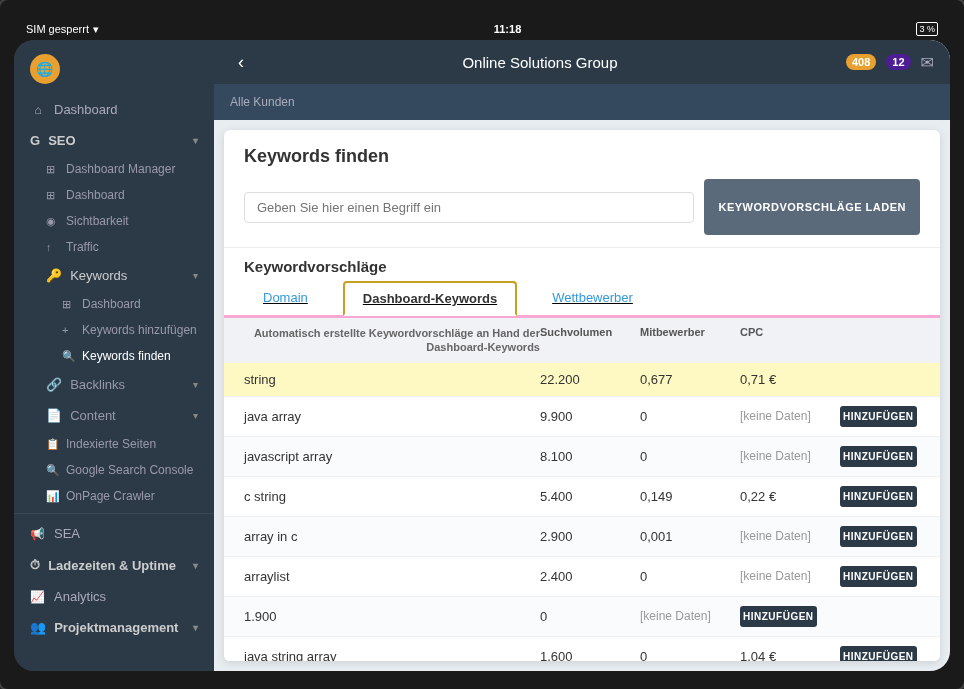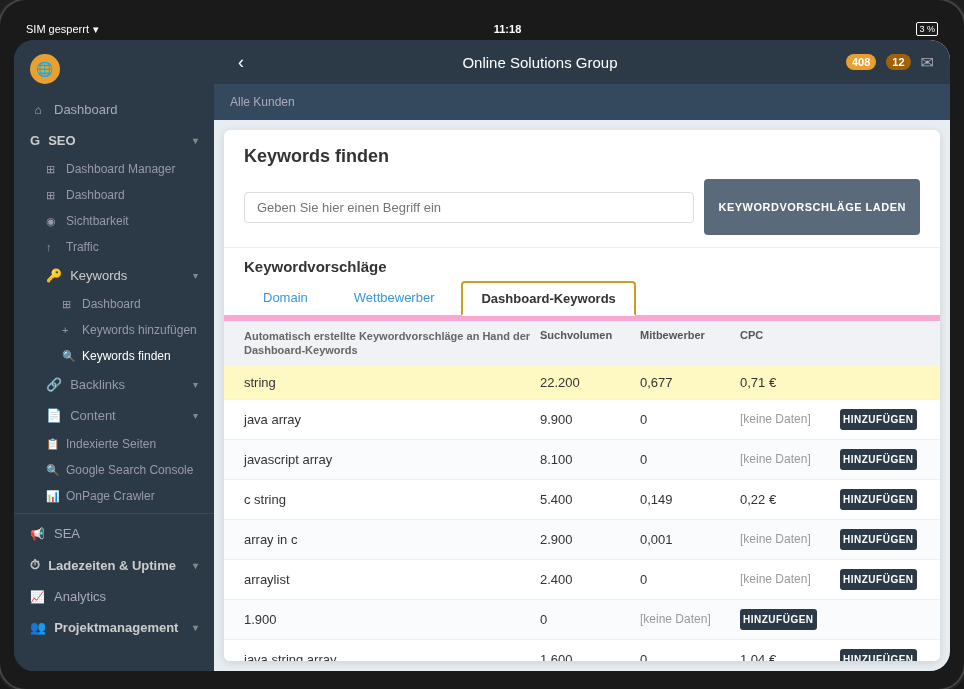--- a/index.html
+++ b/index.html
@@ -10,21 +10,21 @@
       justify-content: center;
       align-items: center;
       min-height: 100vh;
       font-family: -apple-system, BlinkMacSystemFont, 'Segoe UI', sans-serif;
     }
 
     .tablet-frame {
       width: 964px;
       height: 689px;
       background: #1a1a1a;
-      border-radius: 26px;
+      border-radius: 8px;
       padding: 18px 14px;
       box-shadow: 0 0 0 2px #444, 0 0 0 4px #222, 0 20px 60px rgba(0,0,0,0.8);
       position: relative;
       display: flex;
       flex-direction: column;
     }
 
     .status-bar {
       display: flex;
       justify-content: space-between;
@@ -158,21 +158,21 @@
     .notification-badge {
       background: #e8a030;
       color: #fff;
       border-radius: 10px;
       padding: 2px 6px;
       font-size: 11px;
       font-weight: 700;
     }
 
     .notification-badge.blue {
-      background: #a16207;
+      background: #4c1d95;
     }
 
     .mail-icon { color: #aab; font-size: 16px; }
 
     .sub-bar {
       background: #34495e;
       padding: 8px 16px;
       display: flex;
       align-items: center;
       gap: 16px;
@@ -247,23 +247,24 @@
 
     .section-subtitle {
       font-size: 15px;
       font-weight: 600;
       color: #333;
       padding: 10px 20px 6px;
     }
 
     .tabs-row {
       display: flex;
-      gap: 8px;
+      gap: 16px;
       padding: 0 20px 0;
-      border-bottom: 6px solid #f9a8d4;
+      border-bottom: 3px solid #f9a8d4;
+      text-decoration: underline;
     }
 
     .tab-item {
       padding: 8px 18px;
       font-size: 13px;
       color: #3498db;
       cursor: pointer;
       border: 1px solid transparent;
       border-radius: 4px 4px 0 0;
       margin-bottom: -1px;
@@ -289,20 +290,21 @@
       background: #f0f2f5;
       font-size: 11px;
       color: #555;
       font-weight: 600;
     }
 
     .table-header-description {
       font-size: 11px;
       color: #666;
       line-height: 1.3;
+      text-align: right;
     }
 
     .table-row {
       display: grid;
       grid-template-columns: 1fr 100px 100px 100px 80px;
       padding: 9px 20px;
       border-bottom: 1px solid #f0f0f0;
       font-size: 13px;
       color: #333;
       align-items: center;
@@ -477,22 +479,22 @@
             <div class="search-row">
               <input class="search-input" type="text" placeholder="Geben Sie hier einen Begriff ein" style="">
               <button class="load-btn">KEYWORDVORSCHLÄGE LADEN</button>
             </div>
           </div>
 
           <div class="section-subtitle">Keywordvorschläge</div>
 
           <div class="tabs-row">
             <div class="tab-item">Domain</div>
+            <div class="tab-item active">Dashboard-Keywords</div>
             <div class="tab-item">Wettbewerber</div>
-            <div class="tab-item active">Dashboard-Keywords</div>
           </div>
 
           <div class="table-area">
             <div class="table-header-row">
               <div class="table-header-description">
                 <span>Automatisch erstellte Keywordvorschläge an Hand der Dashboard-Keywords</span>
               </div>
               <div>Suchvolumen</div>
               <div>Mitbewerber</div>
               <div>CPC</div>

